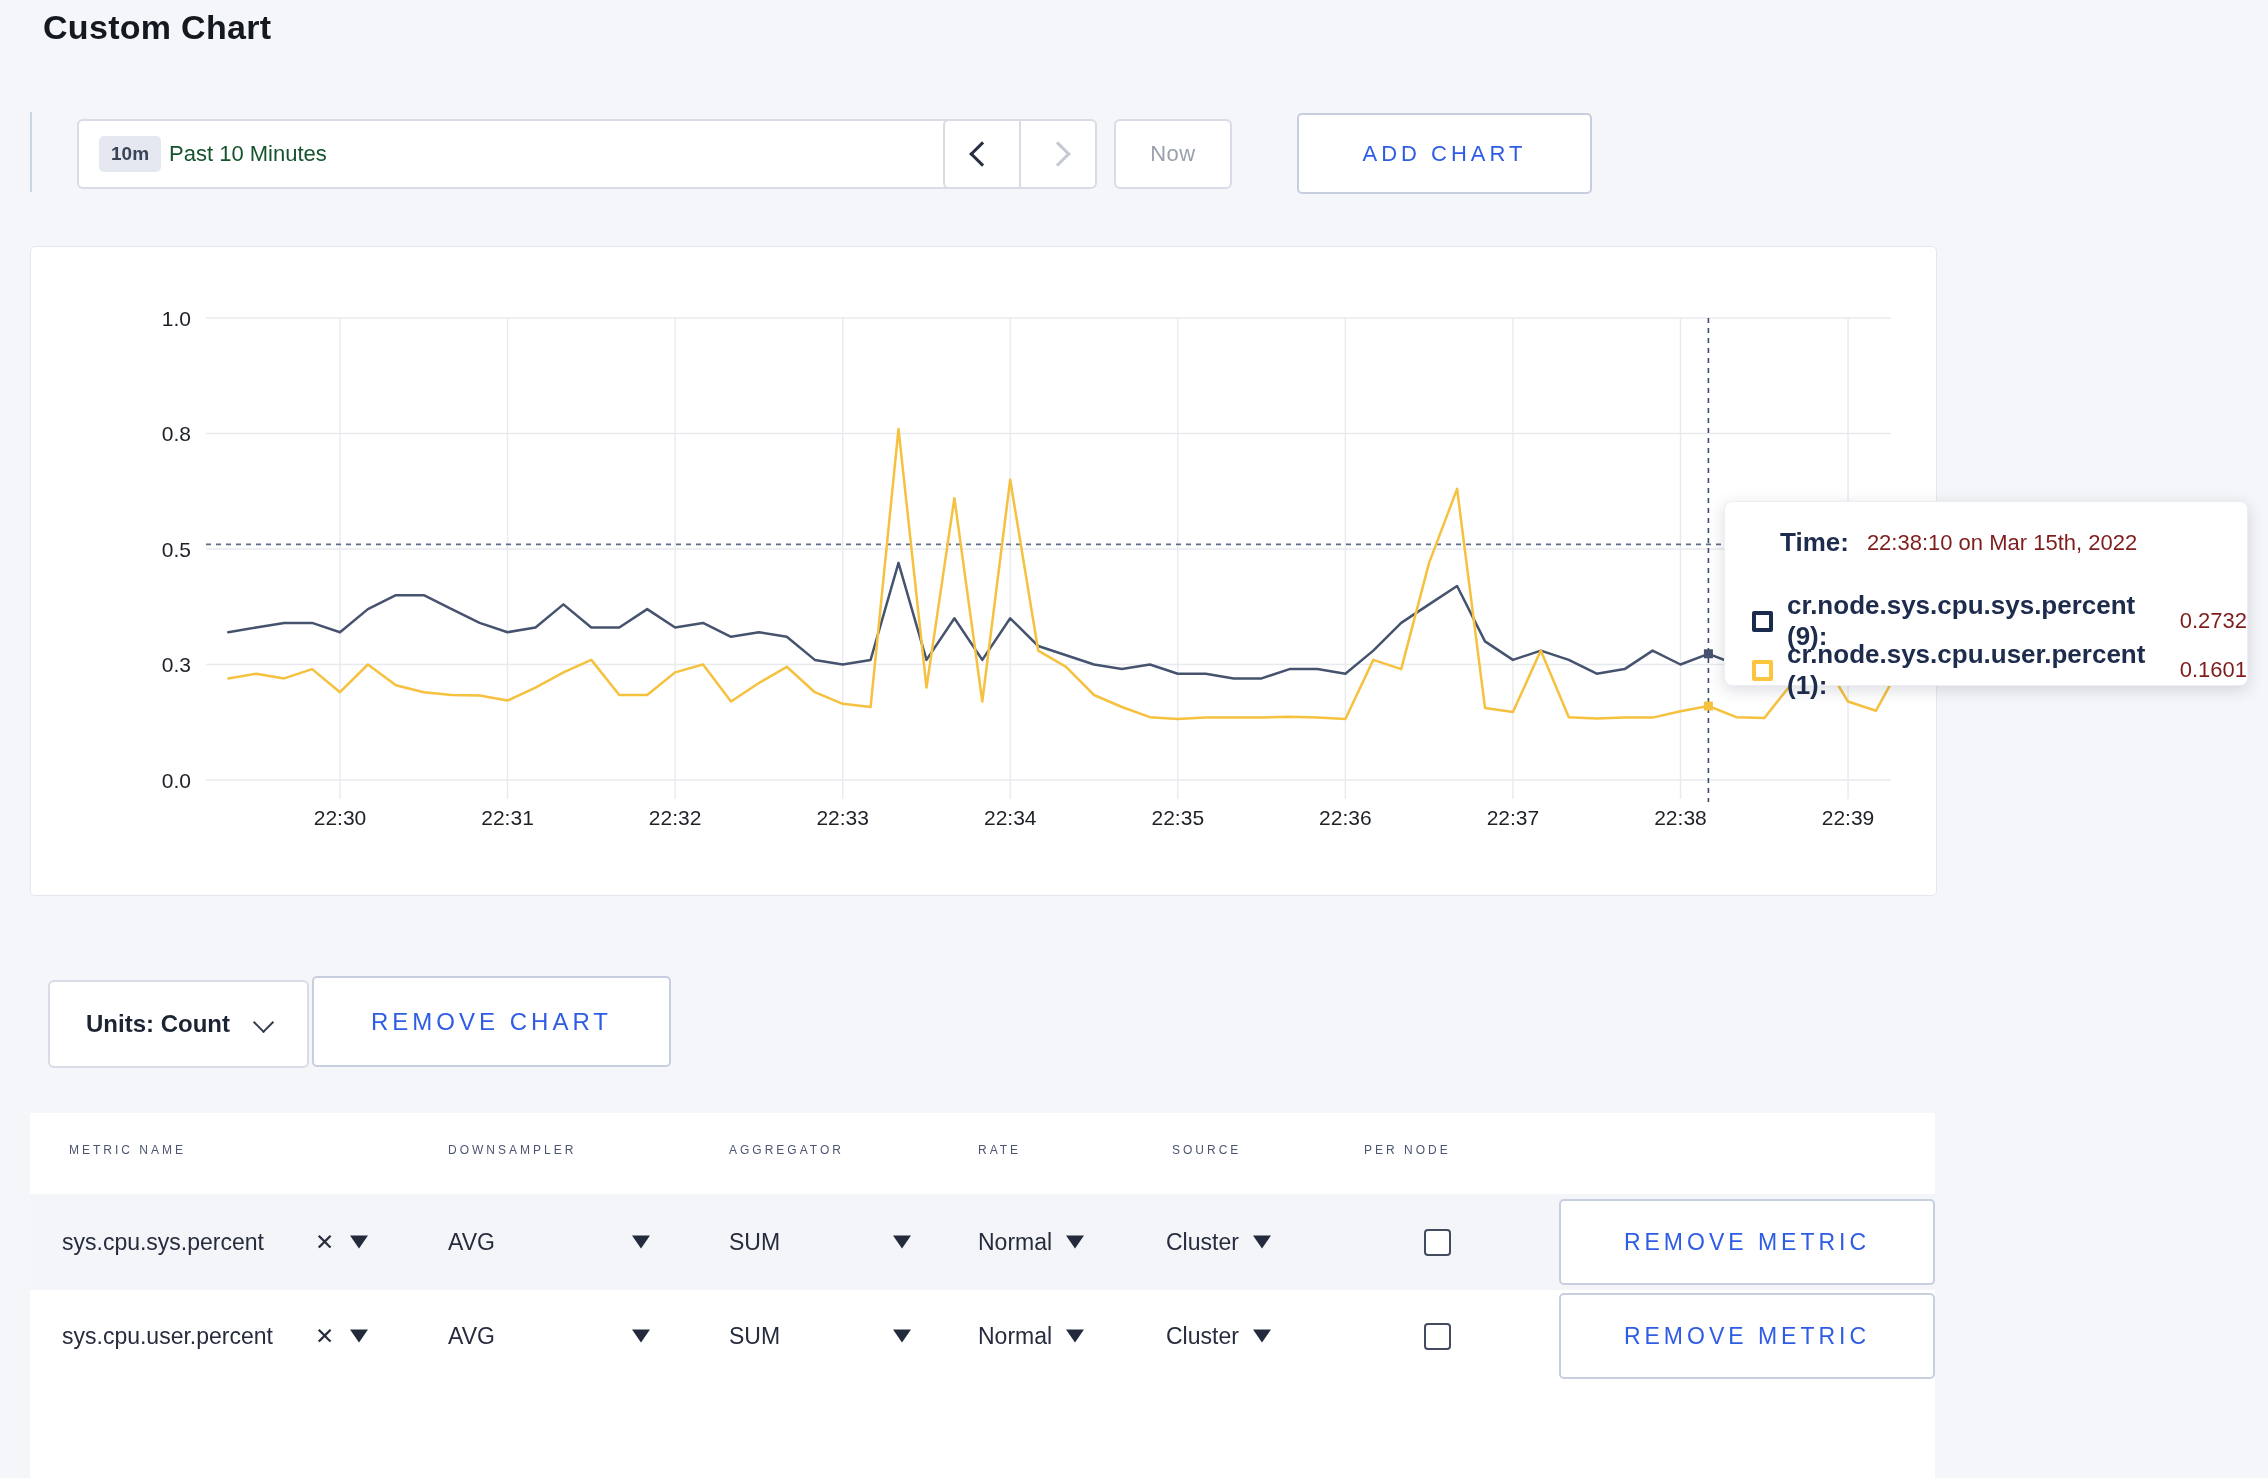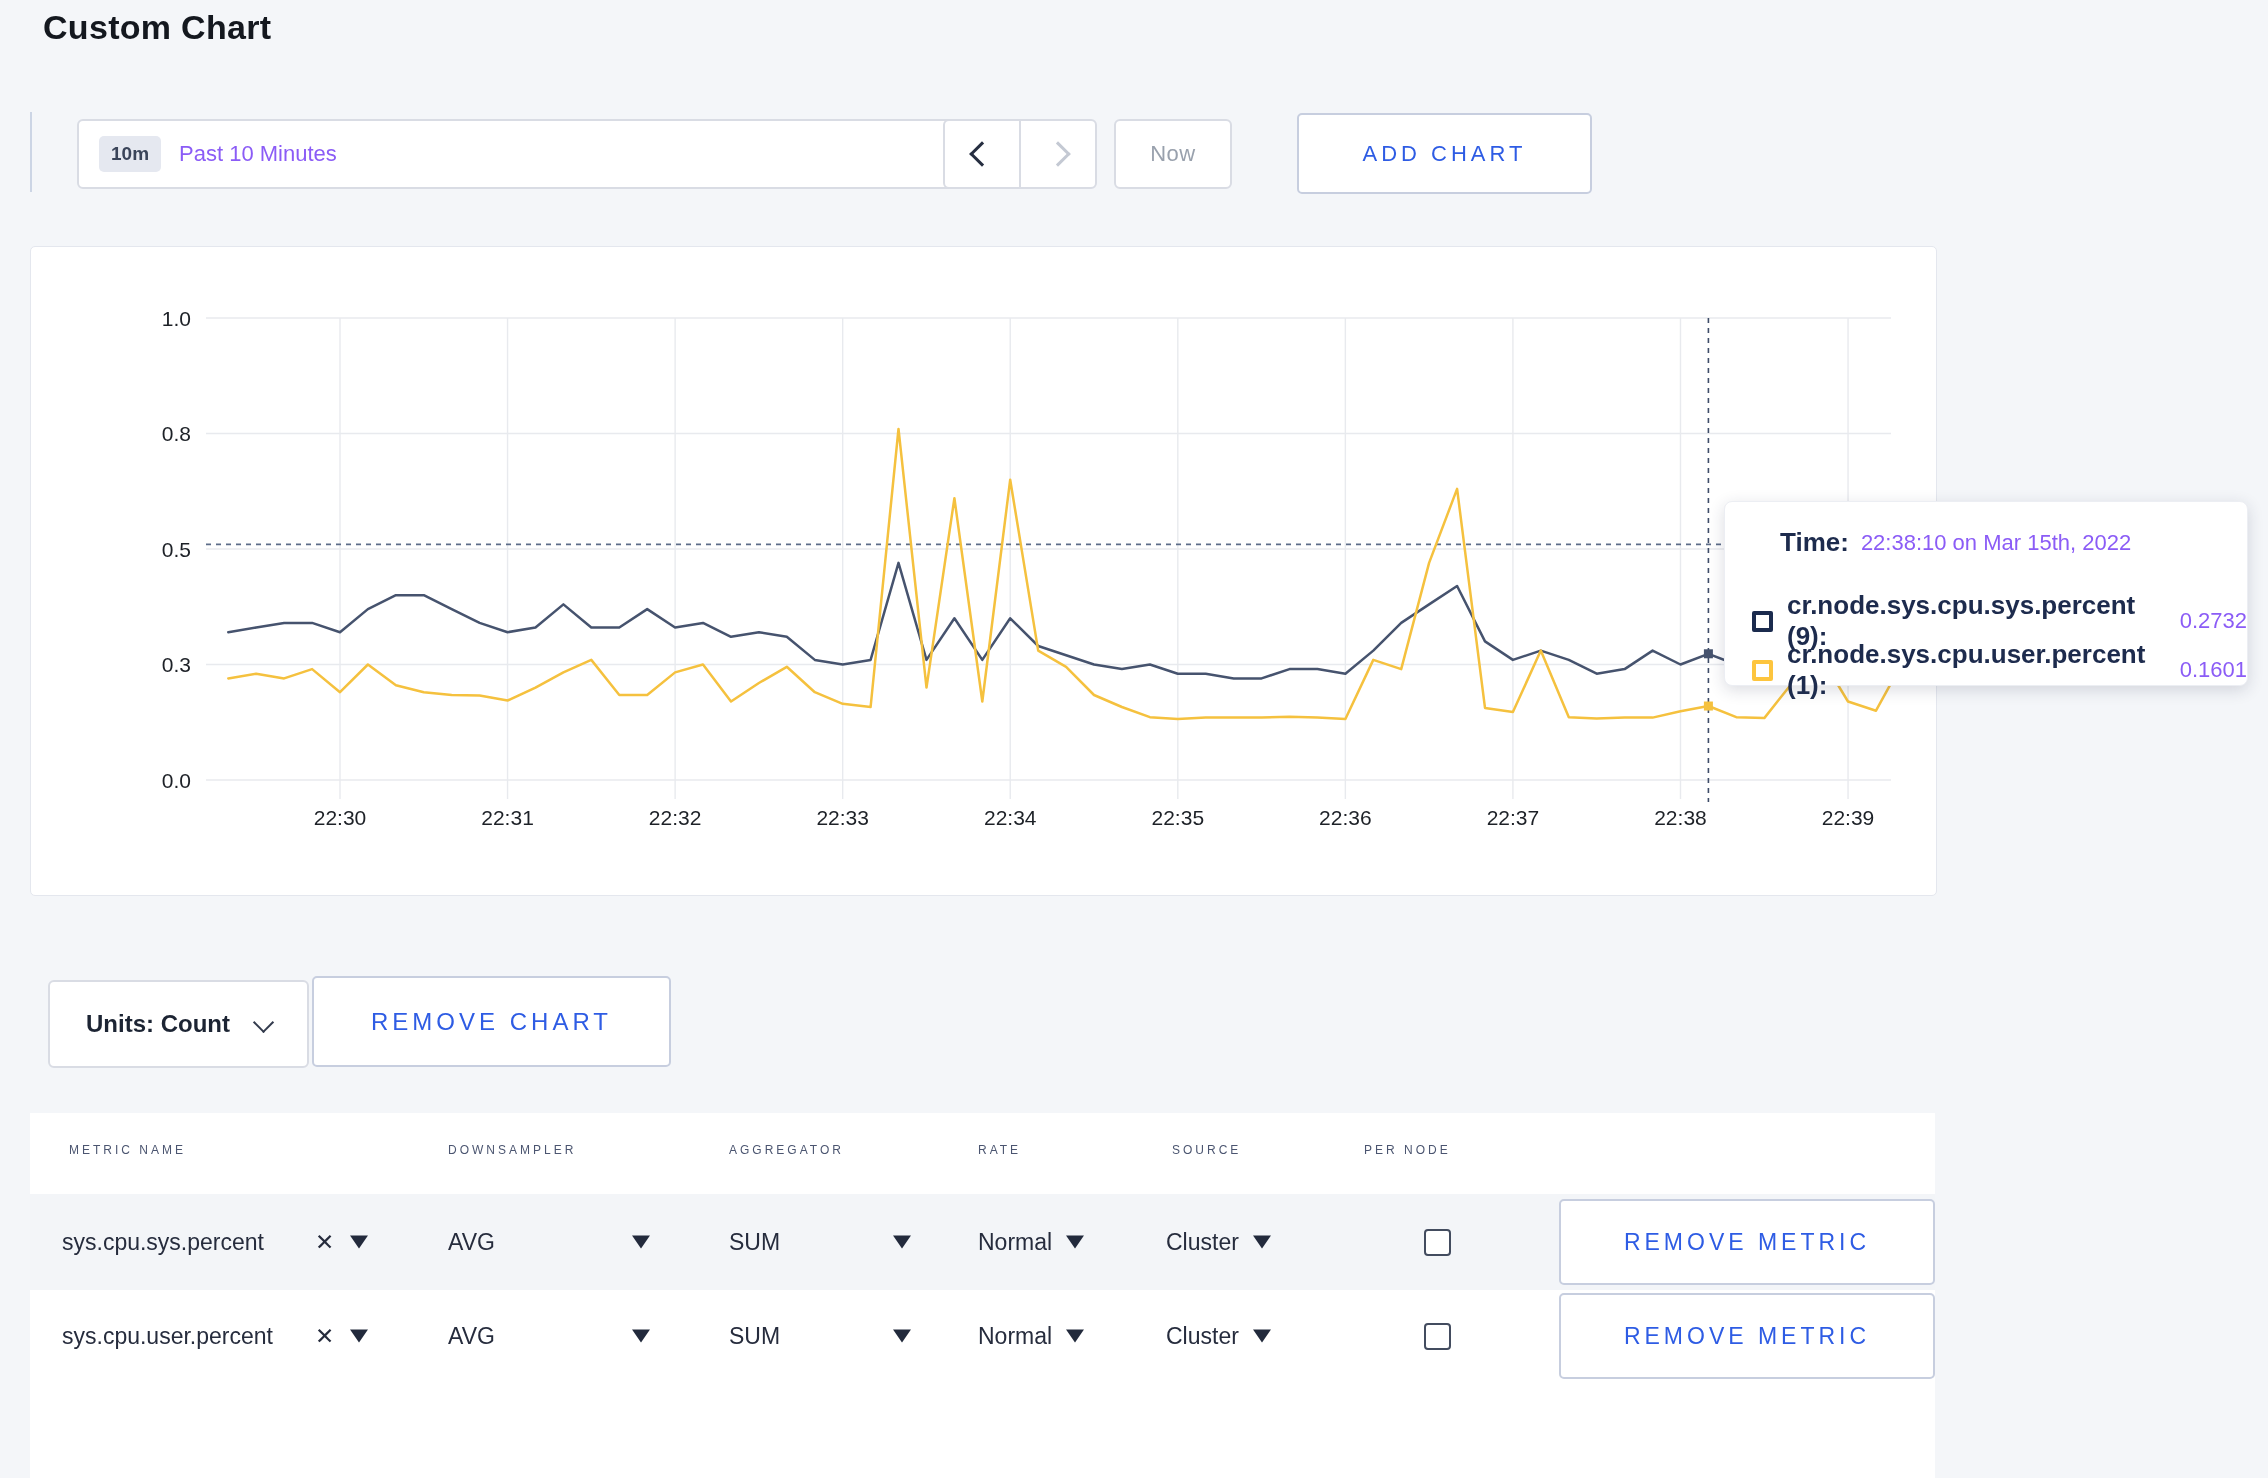--- a/index.html
+++ b/index.html
@@ -9,21 +9,21 @@
     font-family:"Liberation Sans", sans-serif;
     -webkit-font-smoothing:antialiased;
   }
   .abs{position:absolute;}
   
   .page-title{left:43px;top:8px;font-size:34px;font-weight:600;color:#14181f;letter-spacing:.3px;}
   .toolbar-divider{left:30px;top:112px;width:2px;height:80px;background:#ccd5e5;}
   .btn{background:#fff;border:2px solid #d9dce4;border-radius:6px;display:flex;align-items:center;justify-content:center;box-sizing:border-box;cursor:pointer;}
   .time-select{left:77px;top:119px;width:948px;height:70px;justify-content:flex-start;}
   .tf-badge{margin-left:20px;background:#e5e8f0;border-radius:5px;padding:7px 12px;font-size:19px;font-weight:700;color:#3a4459;}
-  .tf-label{margin-left:18px;font-size:22px;color:#8b5cf6;}
+  .tf-label{margin-left:8px;font-size:22px;color:#14532d;}
   .chev-down{display:inline-block;width:13px;height:13px;border-right:2.5px solid #333b4d;border-bottom:2.5px solid #333b4d;transform:rotate(45deg);}
   .time-select .chev-down{position:absolute;right:40px;top:24px;}
   .nav-group{left:943px;top:119px;display:flex;}
   .nav-btn{width:78px;height:70px;}
   .nav-btn.prev{border-radius:6px 0 0 6px;}
   .nav-btn.next{border-radius:0 6px 6px 0;margin-left:-2px;}
   .chev-left{display:inline-block;width:15px;height:15px;border-left:3.5px solid #262e40;border-bottom:3.5px solid #262e40;transform:rotate(45deg);}
   .chev-right{display:inline-block;width:15px;height:15px;border-right:3.5px solid #c4c9d3;border-bottom:3.5px solid #c4c9d3;transform:rotate(-45deg);}
   .now-btn{left:1114px;top:119px;width:118px;height:70px;color:#99a1ad;font-size:22px;letter-spacing:.5px;}
   .blue-btn{background:#fff;border:2px solid #c7cedf;border-radius:5px;color:#2e5ce4;
@@ -31,21 +31,21 @@
   .add-chart{left:1297px;top:113px;width:295px;height:81px;}
   
   .chart-card{left:30px;top:246px;width:1905px;height:648px;background:#fff;border:1px solid #e4e7ee;border-radius:5px;}
   .chart-card svg{position:absolute;left:0;top:0;}
   
   .tooltip{left:1724px;top:501px;width:522px;height:183px;background:#fff;border:1px solid #eceef3;border-radius:8px;
     box-shadow:0 4px 16px rgba(30,40,70,.16);z-index:6;}
   .tt-row{position:absolute;left:27px;display:flex;align-items:center;}
   .tt-time{top:25px;left:55px;}
   .tt-label{font-size:26px;font-weight:700;color:#1d2b4d;}
-  .tt-value{font-size:22px;color:#8b5cf6;margin-left:12px;}
+  .tt-value{font-size:22px;color:#7f1d1d;margin-left:18px;}
   .tt-swatch{width:13px;height:13px;border:4px solid #1b2b4e;border-radius:2px;background:#fff;margin-right:14px;flex:none;}
   
   .units-btn{left:48px;top:980px;width:261px;height:88px;font-size:24px;font-weight:700;color:#1c2433;}
   .units-btn .chev-down{margin-left:26px;margin-top:-4px;}
   .remove-chart{left:312px;top:976px;width:359px;height:91px;font-size:24px;}
   
   .table-card{left:30px;top:1113px;width:1905px;height:365px;background:#fff;}
   .th{position:absolute;top:30px;font-size:12px;letter-spacing:3px;font-weight:500;color:#4b5570;}
   .mrow{position:absolute;left:0;width:100%;}
   .mrow .cell{position:absolute;top:50%;transform:translateY(-50%);font-size:23px;color:#262c3d;display:flex;align-items:center;}

